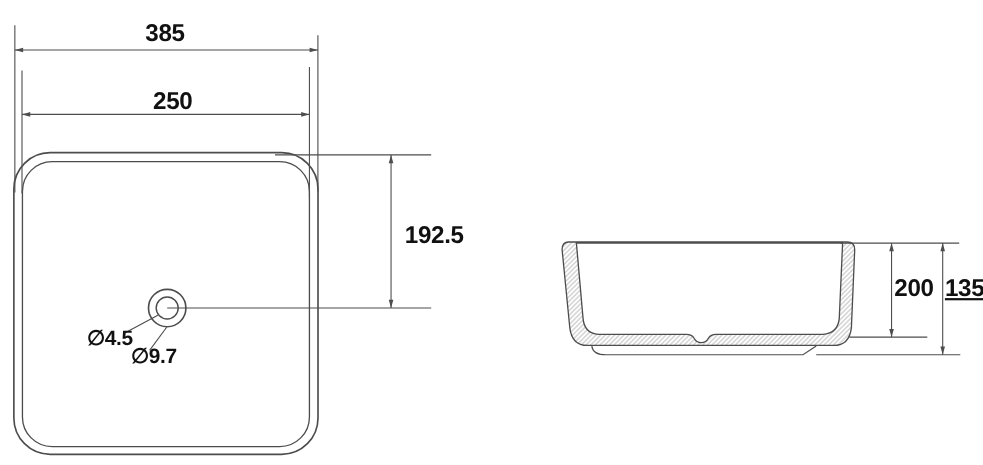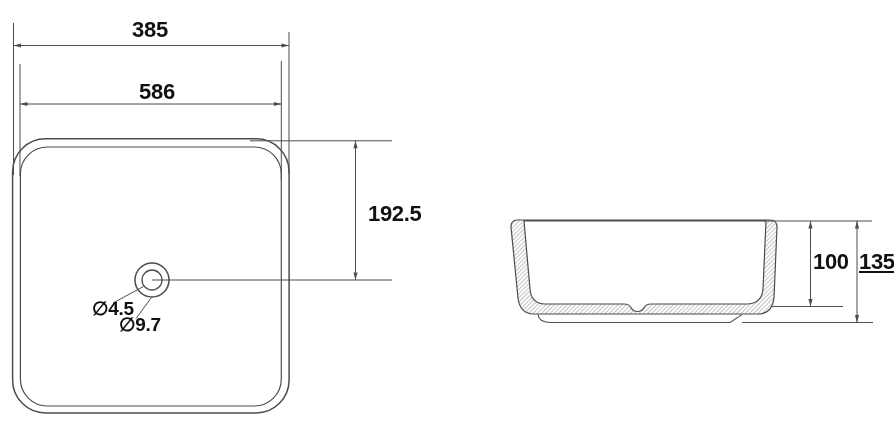--- a/index.html
+++ b/index.html
@@ -32,21 +32,21 @@
   .dim-label.small {
     font-size: 19px;
     line-height: 19px;
   }
   .center-text { text-align: center; }
 
   
   #label-385   { left: 124px; top: 19px;  width: 52px; }
   #label-375   { left: 131px; top: 81px;  width: 52px; }
   #label-1925  { left: 368px; top: 203px; }
-  #label-d45   { left: 92px;  top: 299px; }
+  #label-d45   { left: 79px;  top: 299px; }
   #label-d75   { left: 119px; top: 315px; }
   #label-100   { left: 813px; top: 251px; }
   #label-135   { left: 859px; top: 251px; text-decoration: underline; }
 </style>
 </head>
 <body>
 
 <div id="stage">
 
   <svg id="drawing-svg" width="894" height="423" viewBox="0 0 894 423" fill="none" stroke-linecap="butt">
@@ -113,24 +113,24 @@
       <polygon points="810.5,306.5 808.4,299 812.6,299" fill="#4d4d4d" stroke="none"></polygon>
 
       <line x1="857" y1="221" x2="857" y2="322.5"></line>
       <polygon points="857,221 854.9,228.5 859.1,228.5" fill="#4d4d4d" stroke="none"></polygon>
       <polygon points="857,322.5 854.9,315 859.1,315" fill="#4d4d4d" stroke="none"></polygon>
     </g>
   </svg>
 
   <div id="label-385" class="dim-label center-text">385</div>
 
-  <div id="label-375" class="dim-label center-text">586</div>
+  <div id="label-375" class="dim-label center-text">250</div>
 
   <div id="label-1925" class="dim-label">192.5</div>
 
   <div id="label-d45" class="dim-label small">∅4.5</div>
 
   <div id="label-d75" class="dim-label small">∅9.7</div>
 
-  <div id="label-100" class="dim-label">100</div>
+  <div id="label-100" class="dim-label">200</div>
 
   <div id="label-135" class="dim-label">135</div>
 </div>
 
 </body></html>

